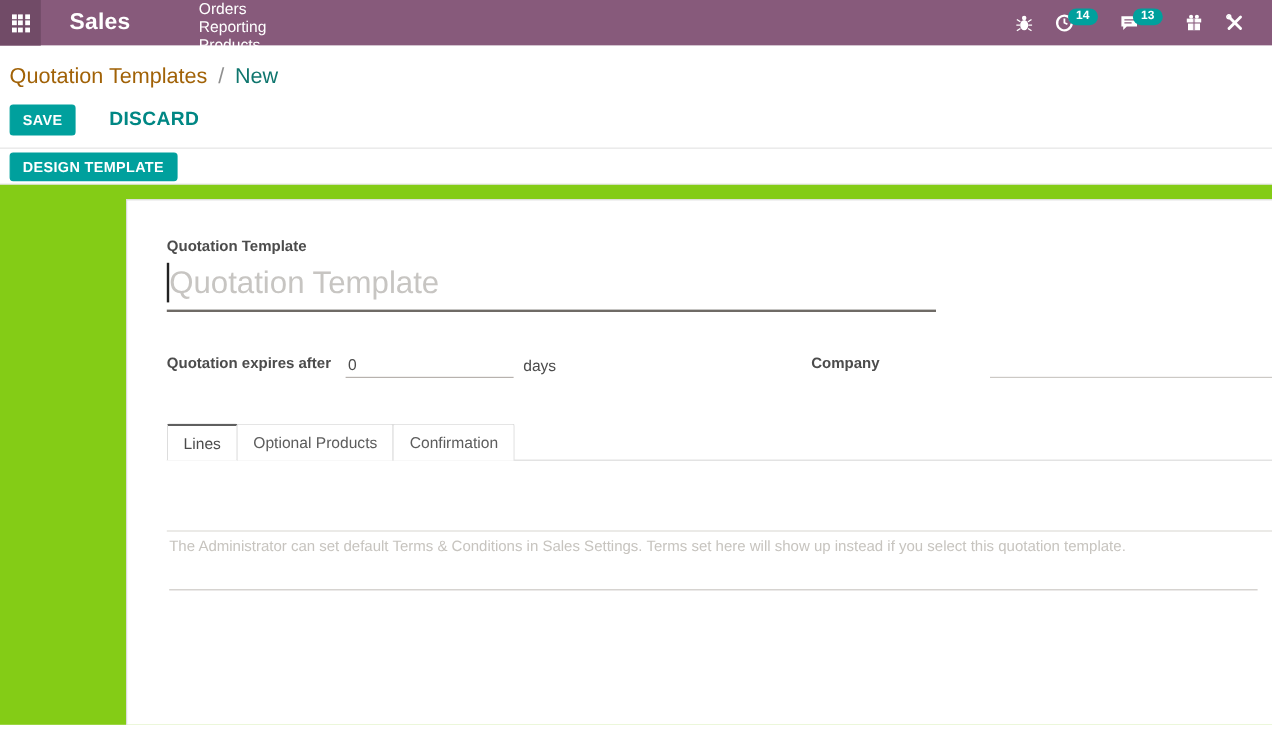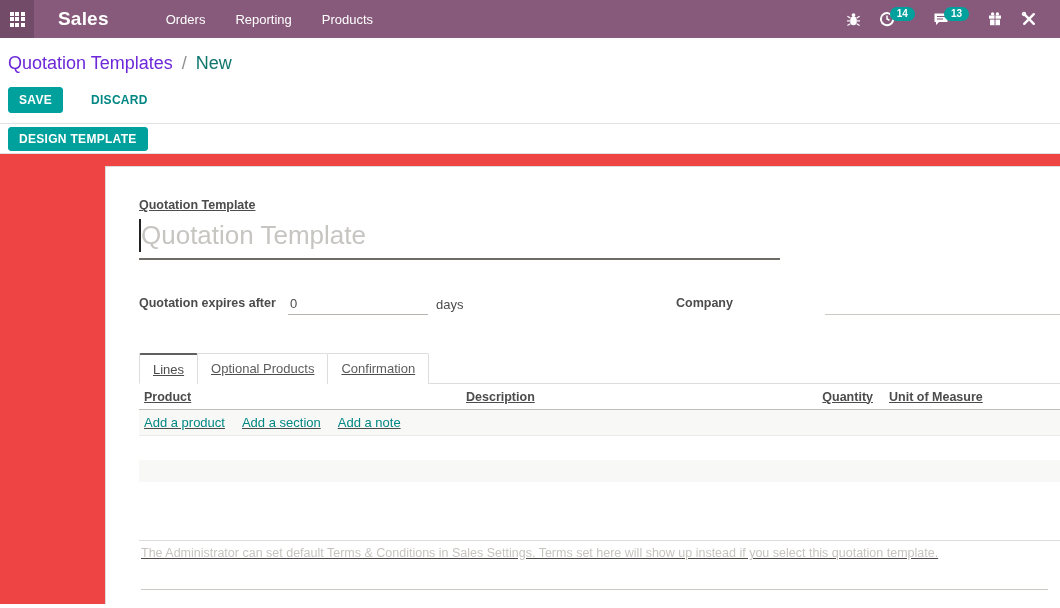--- a/index.html
+++ b/index.html
@@ -22,62 +22,62 @@
     width: 34px; height: 38px;
     background: #714b67;
     display: flex; align-items: center; justify-content: center;
     cursor: pointer; flex: 0 0 auto;
   }
   .grid-icon { display: grid; grid-template-columns: repeat(3, 4px); grid-gap: 1.5px; }
   .grid-icon span { width: 4px; height: 4px; background: #fff; }
   .app-name {
     font-size: 19px; font-weight: bold; margin-left: 24px; letter-spacing: .2px;
   }
-  .nav-menu { display: flex; list-style: none; margin-left: 42px; height: 38px; }
+  .nav-menu { display: flex; list-style: none; margin-left: 42px; height: 38px; flex-direction: column; }
   .nav-menu li {
     font-size: 13px; padding: 0 15px; display: flex; align-items: center;
     cursor: pointer; white-space: nowrap;
   }
   .navbar .spacer { flex: 1; }
   .systray { display: flex; align-items: center; margin-right: 14px; }
   .systray-item { display: flex; align-items: flex-start; padding: 0 9px; cursor: pointer; position: relative; }
   .systray-item svg { display: block; }
   .badge-pill {
     background: #00A09D; color: #fff; font-size: 10px; font-weight: bold;
     border-radius: 8px; padding: 1px 7px; line-height: 12px;
     margin-left: -5px; margin-top: -4px; position: relative; z-index: 1;
   }
 
   
   .control-panel { background: #fff; border-bottom: 1px solid #e2e2e2; padding: 13px 0 10px 8px; }
   .breadcrumb { font-size: 18px; line-height: 24px; }
-  .breadcrumb .parent { color: #6d28d9; cursor: pointer; }
+  .breadcrumb .parent { color: #a16207; cursor: pointer; }
   .breadcrumb .sep { color: #8f8f8f; margin: 0 4px; }
   .breadcrumb .current { color: #0f766e; }
   .cp-buttons { margin-top: 12px; display: flex; align-items: center; gap: 12px; }
   .btn-primary {
     background: #00A09D; color: #fff; border: 1px solid #00A09D;
     font-size: 12px; font-weight: bold; padding: 5px 10px; border-radius: 3px;
     cursor: pointer; font-family: inherit; letter-spacing: .3px;
   }
   .btn-link {
     background: transparent; border: none; color: #008784;
-    font-size: 12px; font-weight: bold; margin-left: 16px; cursor: pointer;
+    font-size: 16px; font-weight: bold; margin-left: 16px; cursor: pointer;
     font-family: inherit; letter-spacing: .3px;
   }
 
   
   .statusbar {
     background: #fff; height: 30px; border-bottom: 1px solid #e2e2e2;
     display: flex; align-items: center; padding-left: 8px;
   }
   .statusbar .btn-primary { padding: 4px 10px; border-radius: 3px; }
 
   
-  .content { background: #ef4444; height: 450px; padding-top: 12px; text-decoration: underline; }
+  .content { background: #84cc16; height: 450px; padding-top: 12px; }
   .sheet {
     margin-left: 105px; background: #fff;
     border: 1px solid #dcdcdc; border-right: none; border-bottom: none;
     min-height: 438px; padding: 31px 0 0 33px; position: relative;
   }
   .field-label { font-size: 12.5px; font-weight: bold; color: #4c4c4c; }
 
   .name-wrap { position: relative; width: 641px; margin-top: 5px; }
   .name-input {
     width: 100%; border: none; border-bottom: 2px solid #6f6b66; outline: none;
@@ -249,35 +249,20 @@
       <span class="field-label fr-label-company">Company</span>
       <input class="company-input" type="text" value="" style="">
     </div>
 
     <div class="tabs">
       <div class="tab active">Lines</div>
       <div class="tab">Optional Products</div>
       <div class="tab">Confirmation</div>
     </div>
 
-    <div class="list">
-      <div class="list-header">
-        <div class="col-product">Product</div>
-        <div class="col-desc">Description</div>
-        <div class="col-qty">Quantity</div>
-        <div class="col-uom">Unit of Measure</div>
-      </div>
-      <div class="add-row">
-        <a>Add a product</a>
-        <a>Add a section</a>
-        <a>Add a note</a>
-      </div>
-      <div class="row-blank-white"></div>
-      <div class="row-blank-gray"></div>
-    </div>
 
     <div class="terms-spacer"></div>
     <div class="terms">
       <div class="terms-placeholder">The Administrator can set default Terms &amp; Conditions in Sales Settings. Terms set here will show up instead if you select this quotation template.</div>
       <div class="terms-underline"></div>
     </div>
 
   </div>
 </main>
 

